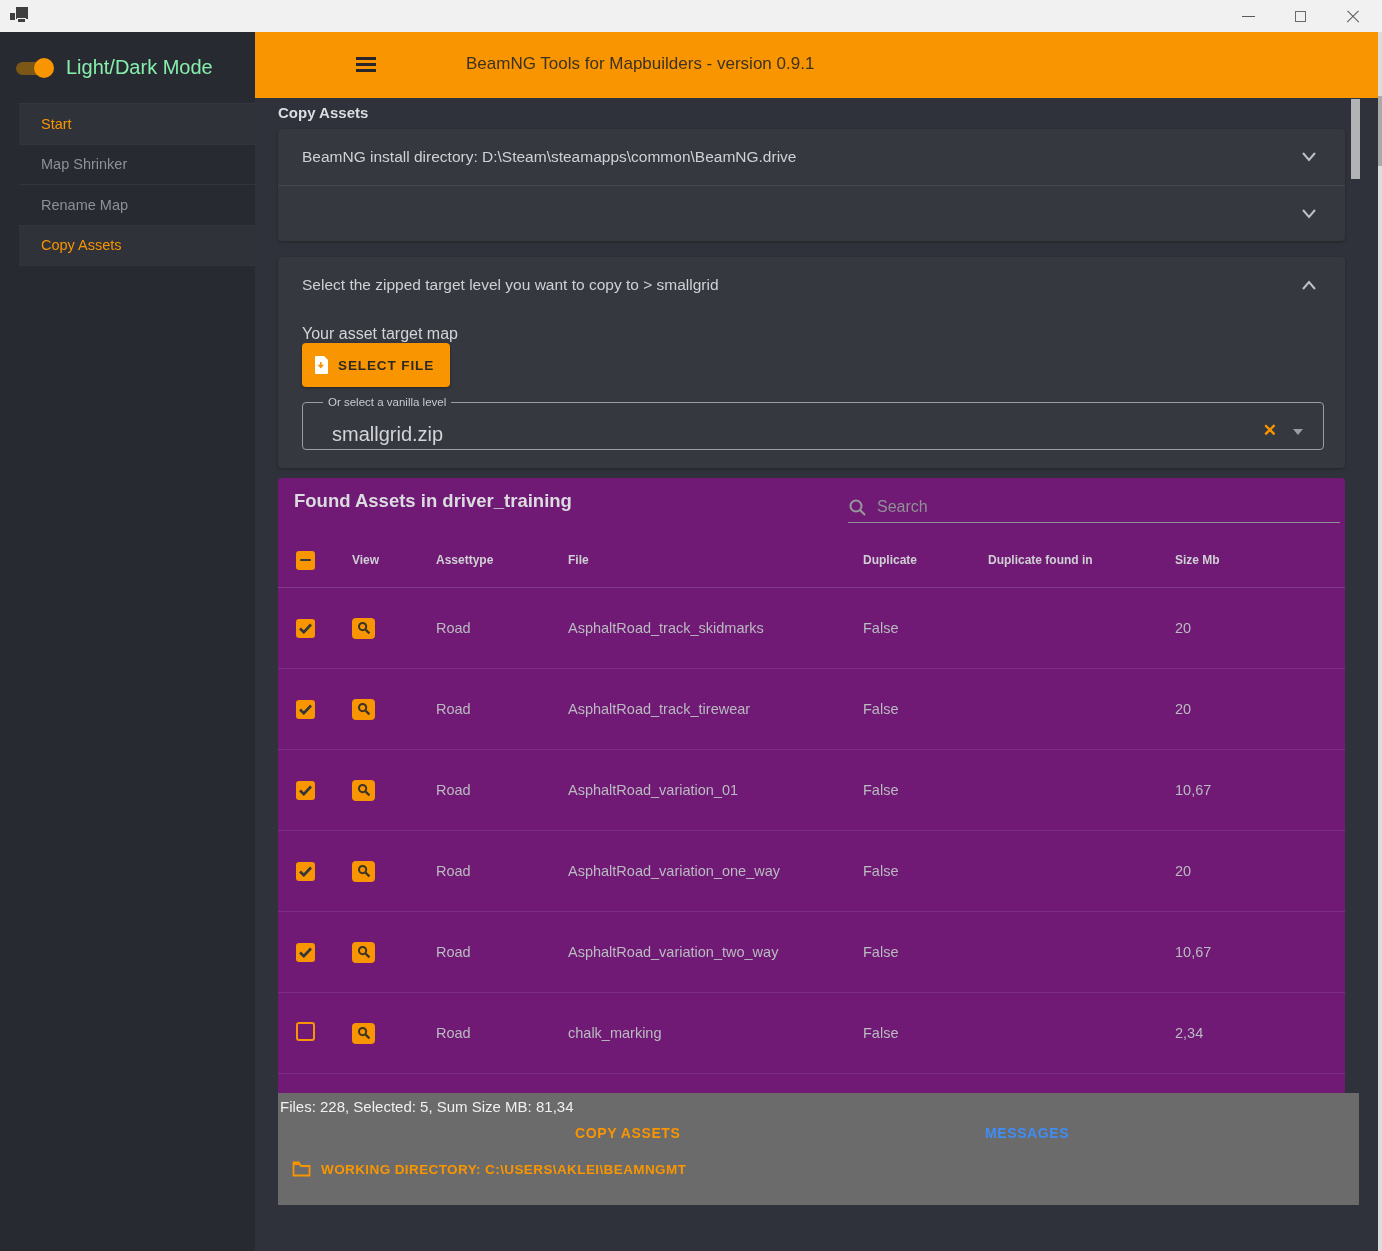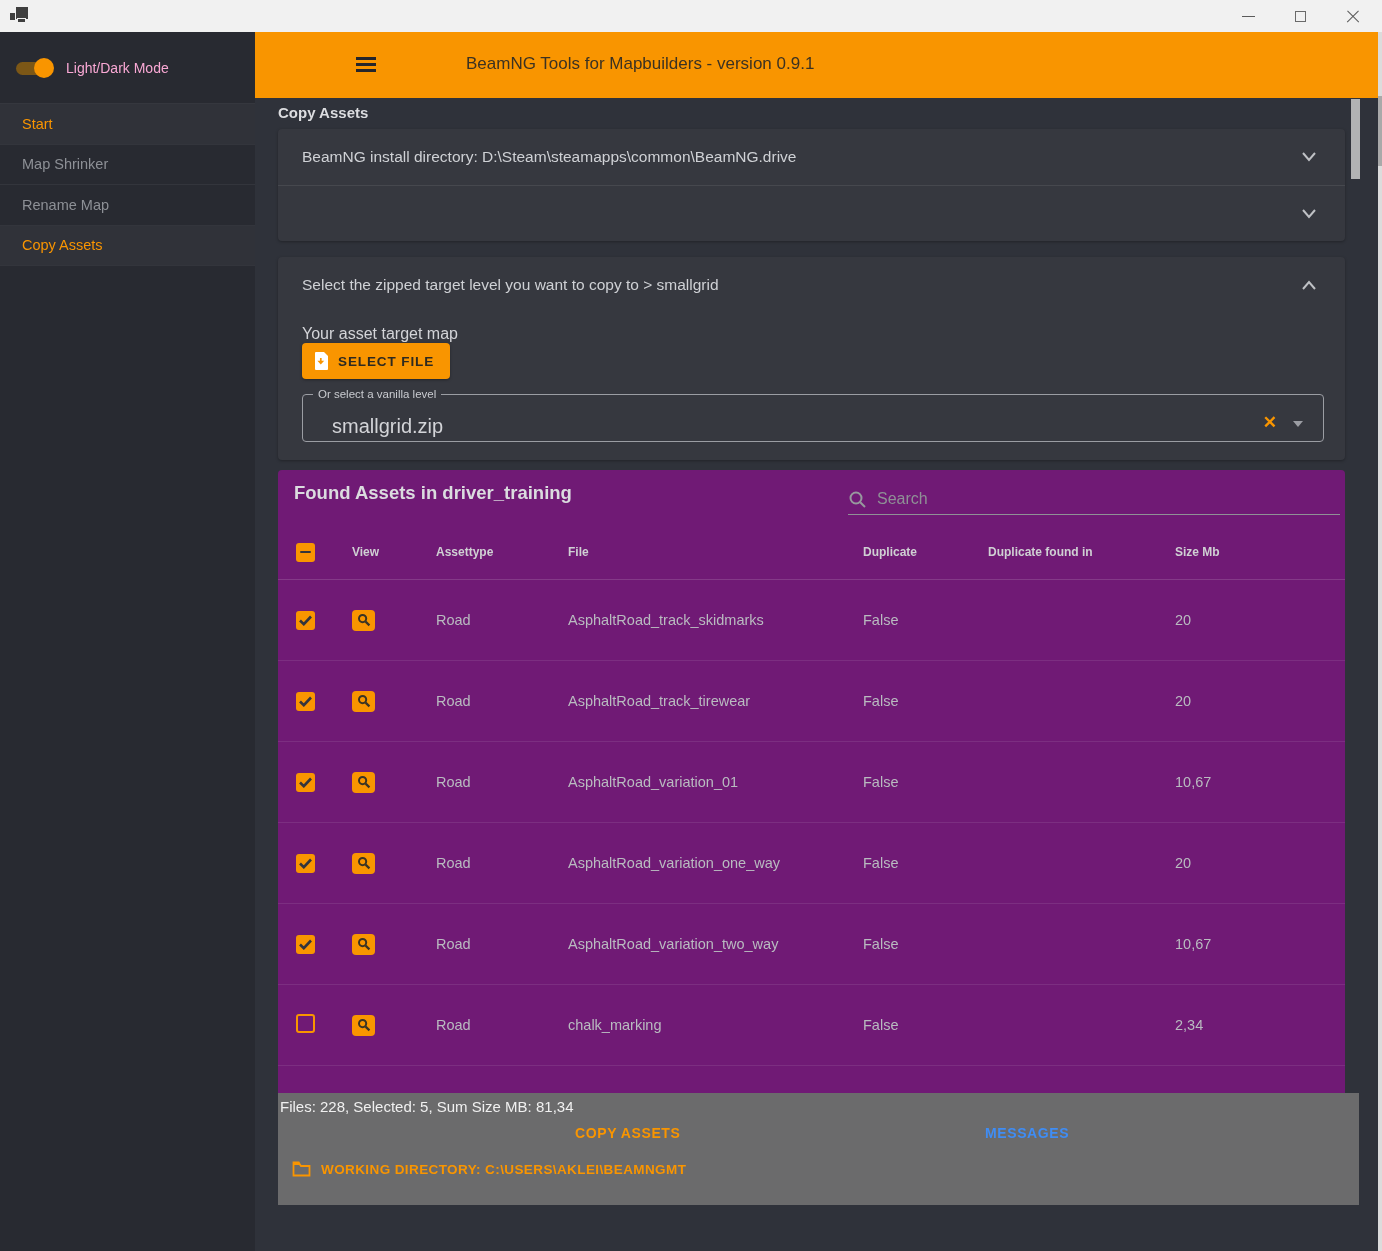--- a/index.html
+++ b/index.html
@@ -21,22 +21,22 @@
   .glyph-close:before, .glyph-close:after { content:""; position:absolute; left:-1px; top:6px; width:16px; height:1.4px; background:#5a5a5a; }
   .glyph-close:before { transform:rotate(45deg); }
   .glyph-close:after { transform:rotate(-45deg); }
 
   
   .sidebar { position:absolute; left:0; top:32px; width:255px; height:1219px; background:#282a31; z-index:10; }
   .toggle-row { display:flex; align-items:center; height:71px; padding:0 16px; }
   .switch { position:relative; width:36px; height:20px; margin-right:14px; flex:0 0 auto; }
   .switch .track { position:absolute; left:0; top:4px; width:34px; height:13px; border-radius:7px; background:#7c5716; }
   .switch .knob { position:absolute; right:-2px; top:0; width:20px; height:20px; border-radius:50%; background:#f99500; }
-  .toggle-label { color:#f9a8d4; font-size:14px; }
-  .nav { border-top:1px solid #35373e; }
+  .toggle-label { color:#86efac; font-size:20px; }
+  .nav { border-top:1px solid #35373e;margin-left:19px; }
   .nav-item { height:40.5px; display:flex; align-items:center; padding:0 22px; font-size:14.5px; color:#8d9096; border-bottom:1px solid #33353c; cursor:pointer; }
   .nav-item.active { color:#f99500; background:#303239; }
 
   
   .main { position:absolute; left:255px; top:32px; width:1127px; height:1219px; background:#2f323a; }
   .appbar { position:absolute; left:0; top:0; width:1125px; height:66px; background:#f99500; }
   .hamburger { position:absolute; left:99px; top:21px; width:24px; height:24px; padding:4px 2px; cursor:pointer; }
   .hamburger i { display:block; width:20px; height:2.6px; background:#26262b; margin:0 0 3.6px 0; }
   .appbar-title { position:absolute; left:211px; top:22px; font-size:17px; color:#3b3222; }
 
@@ -45,23 +45,23 @@
 
   .panel-group { margin-top:8px; background:#36383f; border-radius:4px; box-shadow:0 1px 3px rgba(0,0,0,0.3); }
   .exp-panel { position:relative; height:56px; display:flex; align-items:center; padding:0 60px 0 24px; cursor:pointer; }
   .exp-panel + .exp-panel { border-top:1px solid #46484e; }
   .exp-label { font-size:15.5px; color:#cfd1d5;text-align:right; }
   .chev { position:absolute; right:28px; top:50%; margin-top:-6px; }
 
   .panel-card { margin-top:16px; background:#36383f; border-radius:4px; box-shadow:0 1px 3px rgba(0,0,0,0.3); padding-bottom:18px; }
   .panel-body { padding:4px 24px 0 24px; }
   .section-label { font-size:16px; color:#d3d4d8; margin:8px 0 0 0; }
-  .select-file-btn { display:inline-flex; align-items:center; gap:9px; height:36px; padding:0 16px 0 13px; background:#f99500; border:none; border-radius:4px; color:#2e2a20; font-family:"Liberation Sans",sans-serif; font-size:13.5px; font-weight:bold; letter-spacing:0.9px; cursor:pointer; box-shadow:0 1px 3px rgba(0,0,0,0.35); }
+  .select-file-btn { display:inline-flex; align-items:center; gap:9px; height:44px; padding:0 16px 0 13px; background:#f99500; border:none; border-radius:4px; color:#2e2a20; font-family:"Liberation Sans",sans-serif; font-size:13.5px; font-weight:bold; letter-spacing:0.9px; cursor:pointer; box-shadow:0 1px 3px rgba(0,0,0,0.35); }
   .vanilla-fieldset { margin-top:9px; position:relative; border:1px solid #9b9da3; border-radius:4px; height:54px; width:1022px; }
-  .vanilla-fieldset legend { margin-left:10px; padding:0 5px; font-size:11.5px; color:#c9cbd0; }
+  .vanilla-fieldset legend { margin-left:20px; padding:0 5px; font-size:11.5px; color:#c9cbd0; }
   .vanilla-value { position:absolute; left:29px; top:15px; font-size:20px; color:#d3d4d8; }
   .clear-x { position:absolute; right:46px; top:12px; font-size:17px; color:#f99500; font-weight:bold; cursor:pointer; }
   .dd-caret { position:absolute; right:20px; top:21px; width:0; height:0; border-left:5px solid transparent; border-right:5px solid transparent; border-top:6px solid #9b9da3; cursor:pointer; }
 
   
   .table-card { position:relative; margin-top:10px; background:#701a75; border-radius:4px 4px 0 0; height:670px; }
   .assets-heading { position:absolute; left:16px; top:12px; font-size:18.5px; font-weight:bold; color:#dbdcdf; }
   .search-wrap { position:absolute; left:570px; right:5px; top:14px; height:31px; display:flex; align-items:center; gap:10px; border-bottom:1px solid #8f9196; }
   .search-wrap input { flex:1; background:transparent; border:none; outline:none; color:#d0d1d4; font-size:16px; font-family:"Liberation Sans",sans-serif; }
   .search-wrap input::placeholder { color:#8f9196; }

